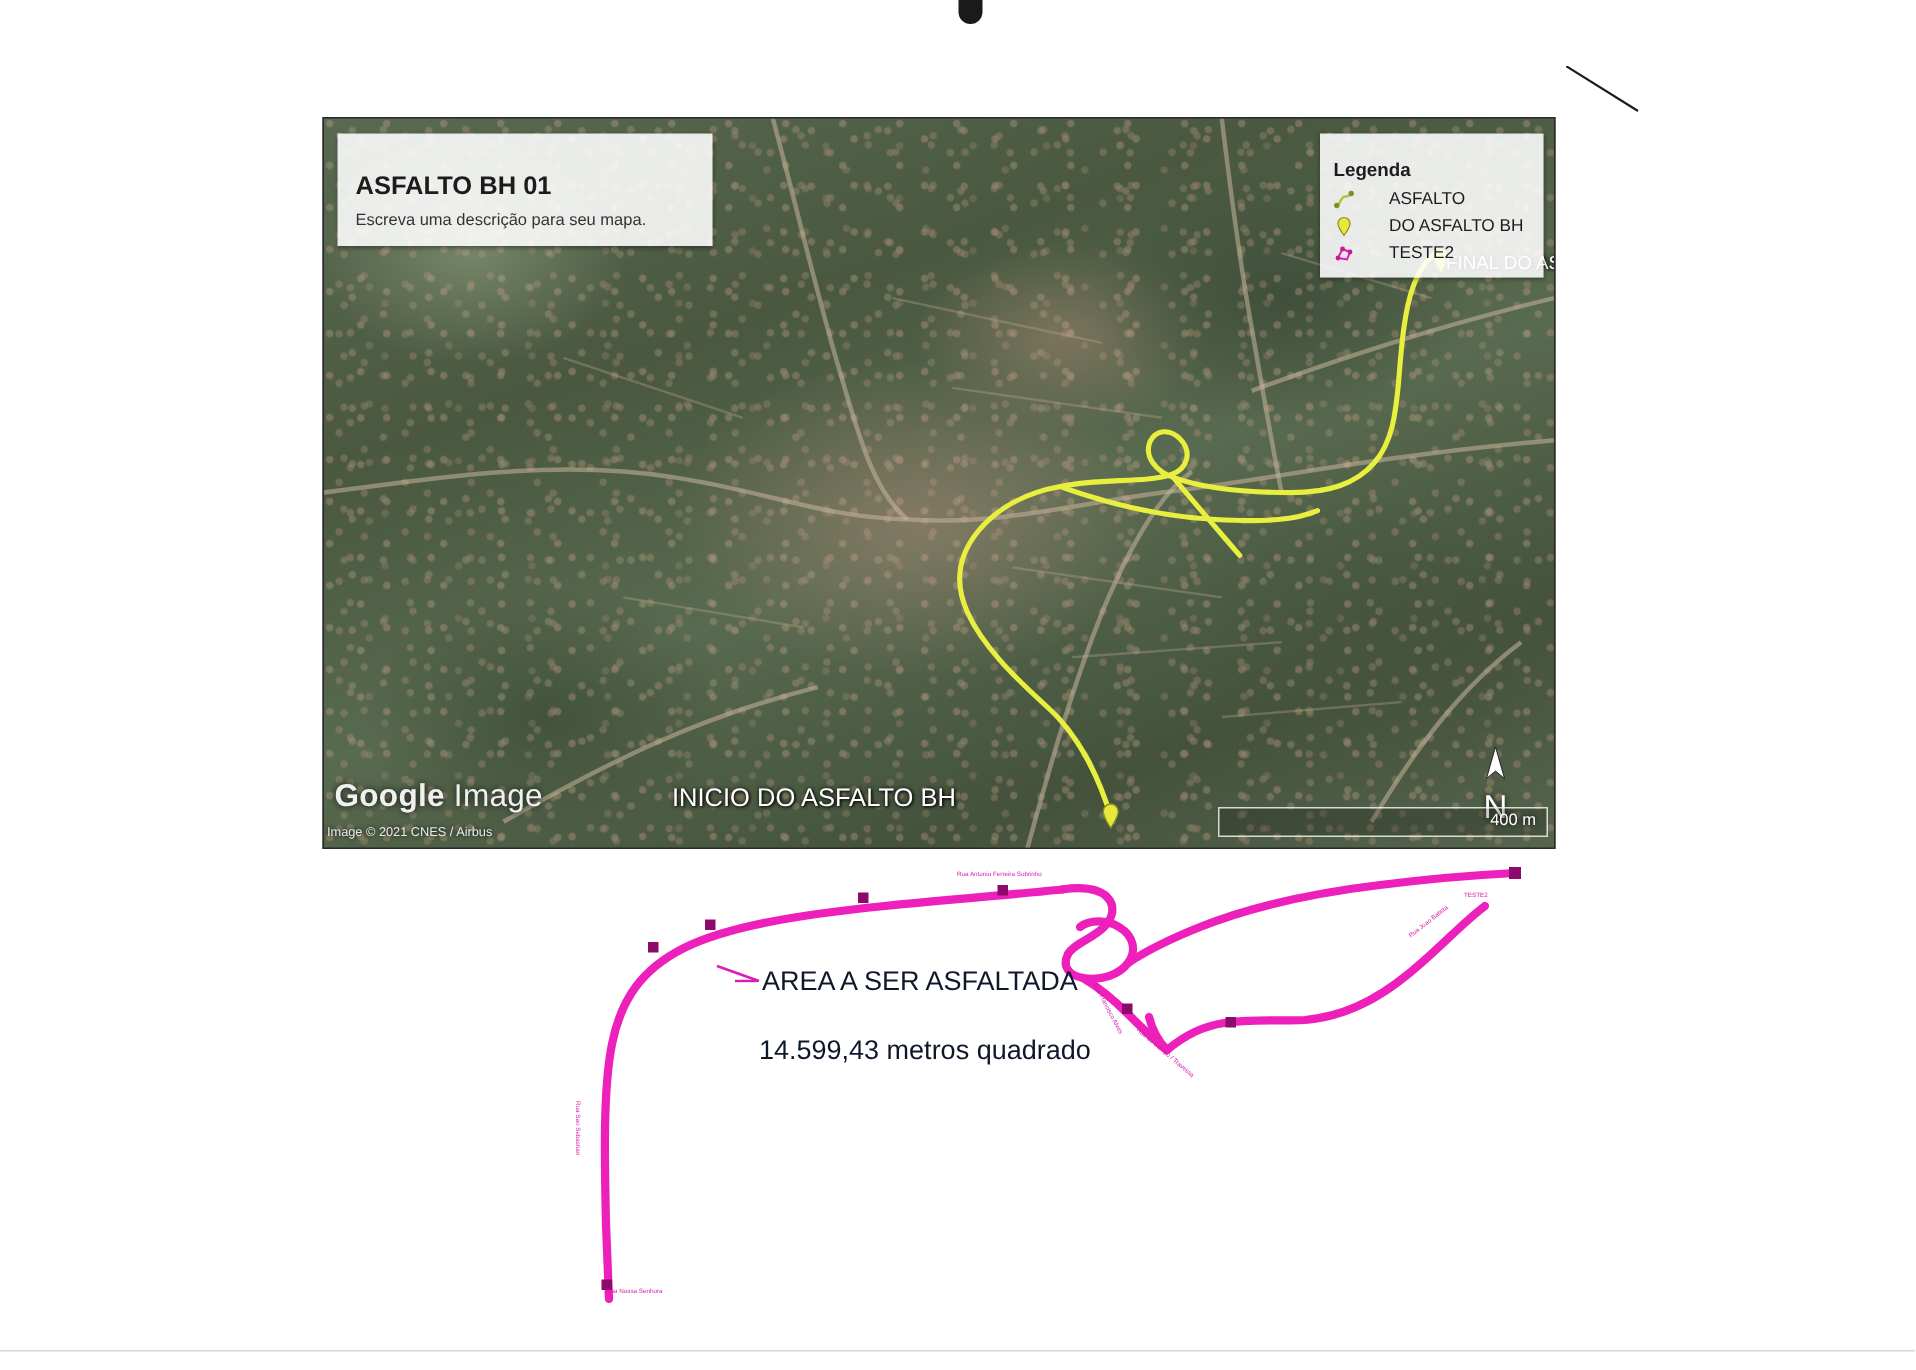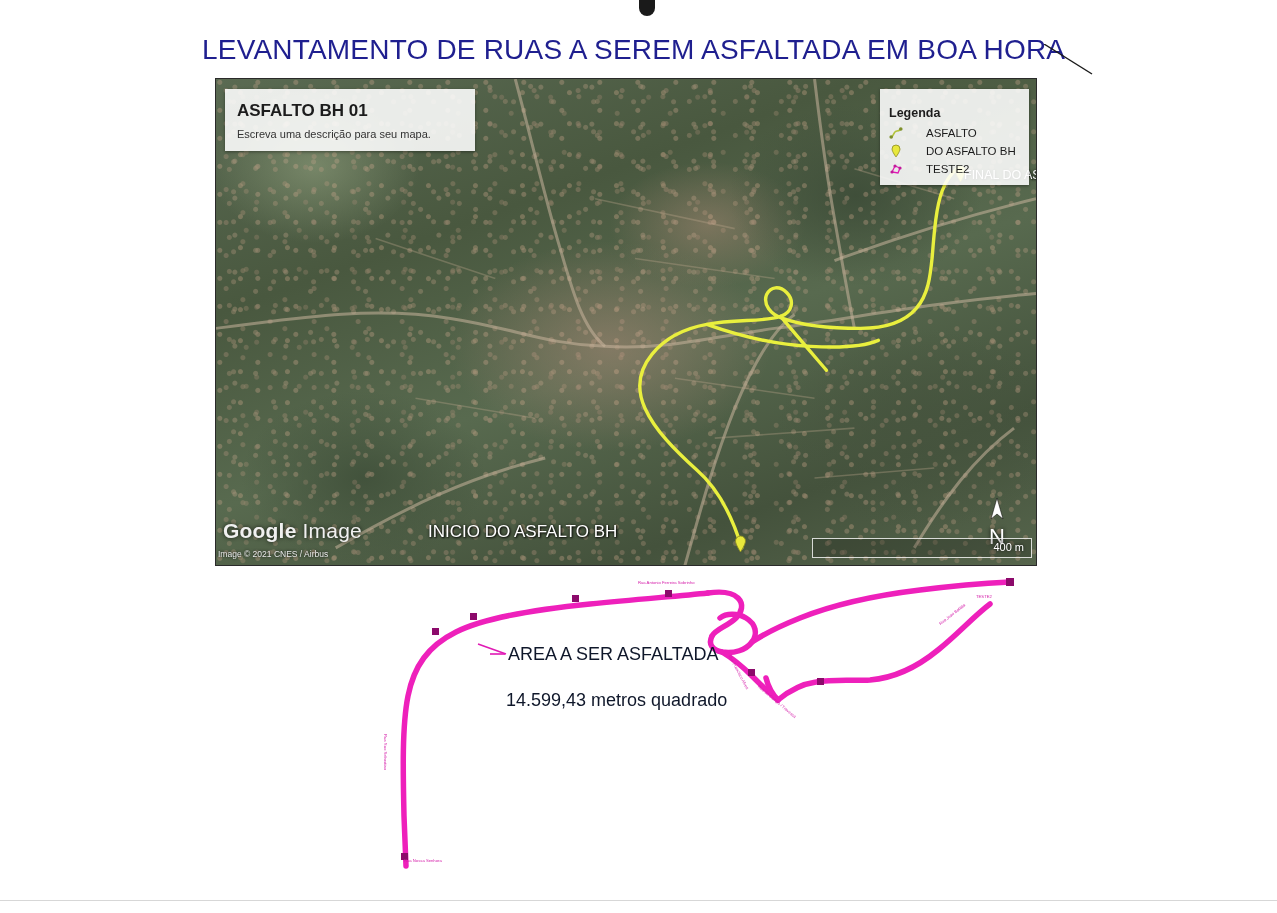--- a/index.html
+++ b/index.html
@@ -91,21 +91,21 @@
       radial-gradient(circle at 57% 88%, rgba(200,160,135,0.45) 0 2px, rgba(0,0,0,0) 3px);
     background-size: 38px 28px, 44px 33px, 51px 37px, 47px 31px, 42px 29px, 55px 41px, 49px 35px, 40px 30px, 46px 34px, 53px 39px;
   }
   .map-svg { position: absolute; inset: 0; }
   
   .map-card {
     position: absolute;
     left: 9px;
     top: 10px;
     width: 226px;
-    padding: 12px 12px 11px 12px;
+    padding: 25px 12px 11px 12px;
     background: rgba(255,255,255,0.88);
     color: #1c1c1c;
     box-shadow: 0 1px 3px rgba(0,0,0,0.4);
   }
   .map-card-title { font-size: 17px; font-weight: bold; }
   .map-card-desc { margin-top: 7px; font-size: 11px; color: #333; }
   
   .legend {
     position: absolute;
     right: 7px;
@@ -122,21 +122,21 @@
   .legend-label { font-size: 11.5px; }
   
   .map-label {
     position: absolute;
     color: #ffffff;
     font-size: 14px;
     text-shadow: 0 0 3px rgba(0,0,0,0.85), 1px 1px 2px rgba(0,0,0,0.8);
     white-space: nowrap;
   }
   .map-label.small { font-size: 12.5px; }
-  .map-label.big { font-size: 17px; }
+  .map-label.big { font-size: 17px; margin-left: 20px; }
   .ge-logo {
     position: absolute;
     left: 7px;
     top: 440px;
     font-size: 21px;
     color: #f0f0f0;
     letter-spacing: 0.2px;
     text-shadow: 0 0 4px rgba(0,0,0,0.8);
   }
   .ge-logo b { font-weight: bold; }
@@ -193,21 +193,20 @@
     white-space: nowrap;
   }
 </style>
 </head>
 <body>
 
 <div id="page">
 
   <div class="top-handle"></div>
 
-  <div class="title">LEVANTAMENTO DE RUAS A SEREM ASFALTADA EM BOA HORA</div>
 
   <svg class="title-leader" viewBox="0 0 52 34">
     <line x1="0" y1="0" x2="48" y2="30" stroke="#1a1a1a" stroke-width="1.4"></line>
   </svg>
 
   <div class="map">
     <div class="map-base"></div>
     <div class="map-noise"></div>
 
     <svg class="map-svg" viewBox="0 0 822 488" preserveAspectRatio="none">

